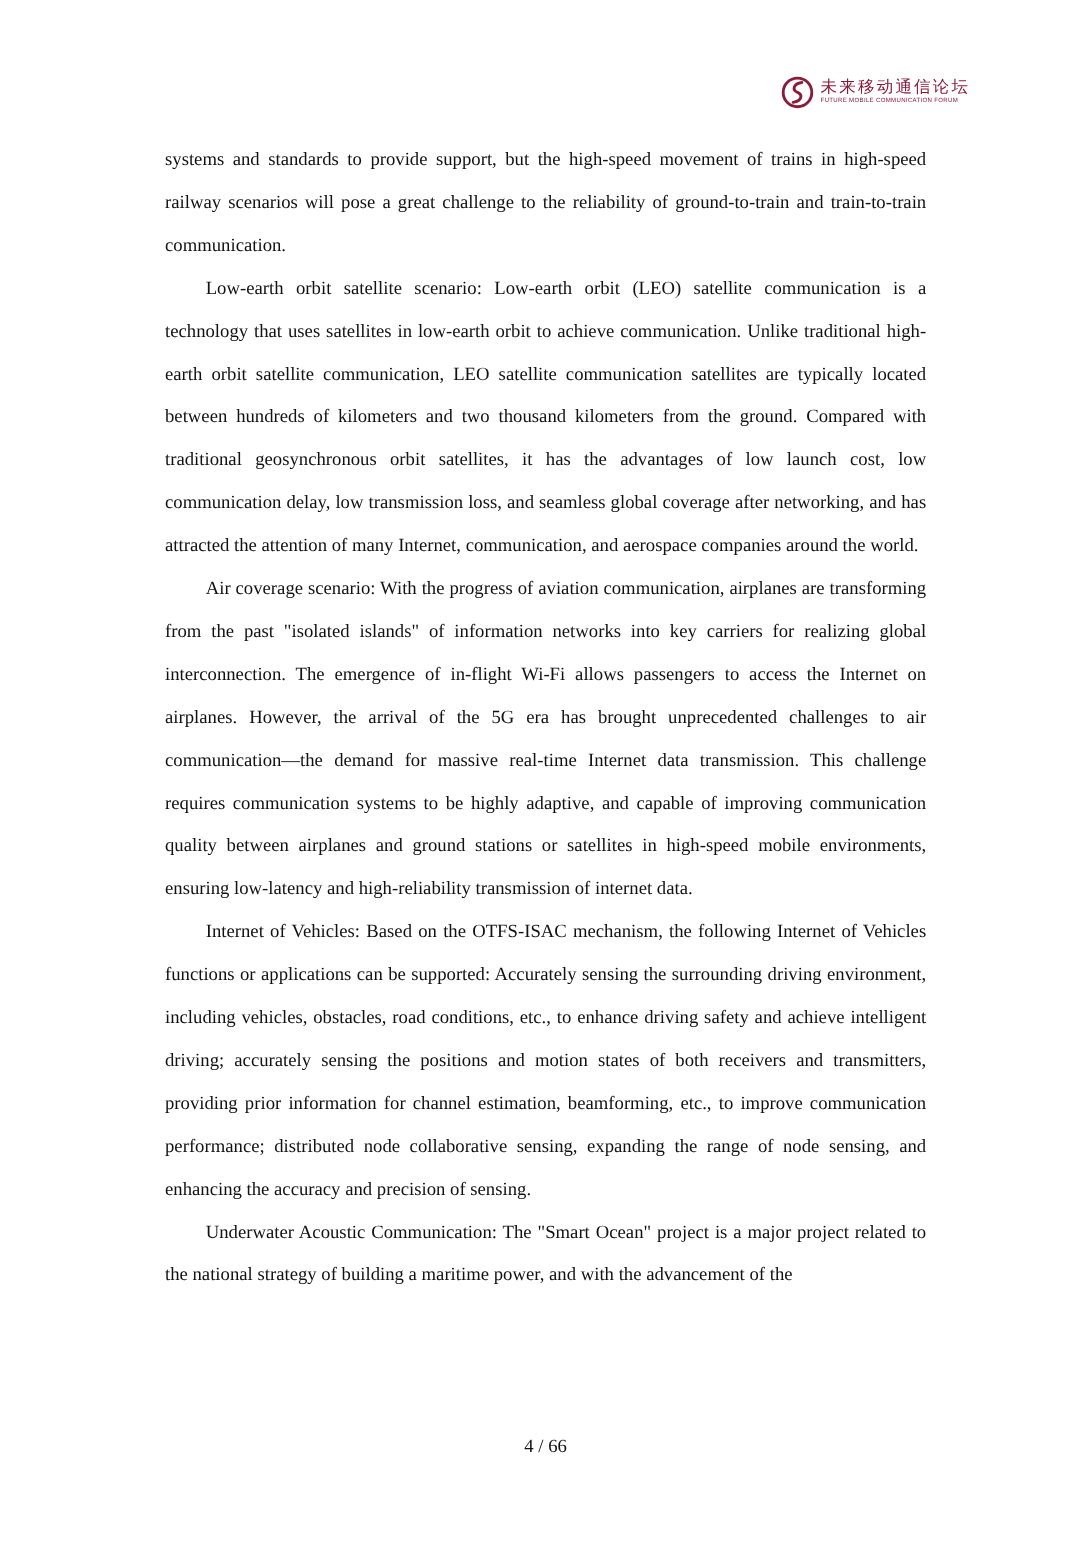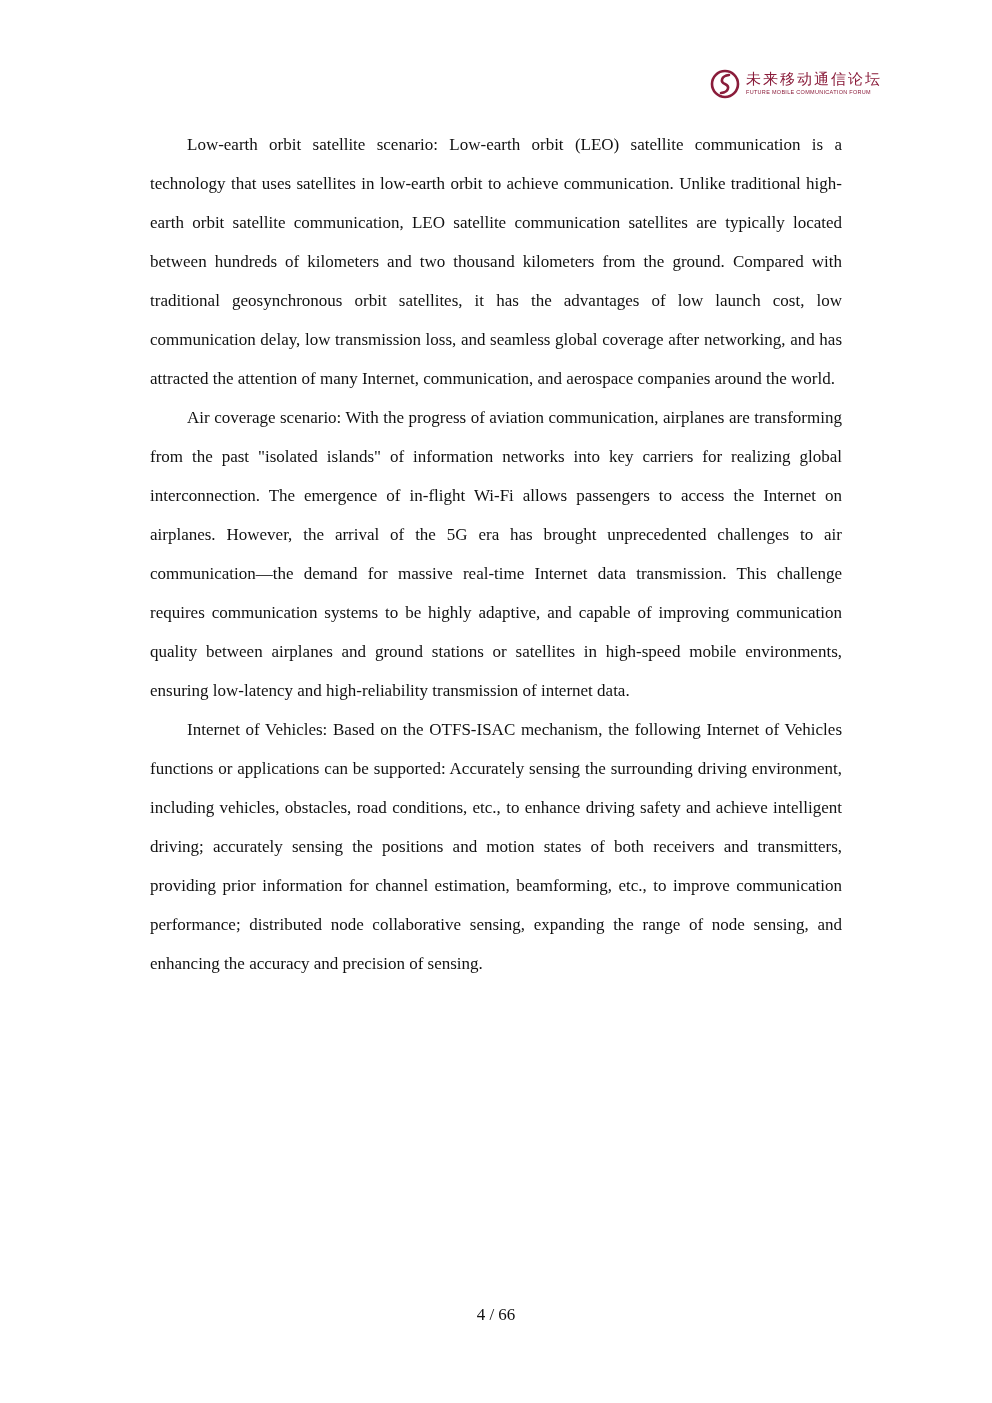--- a/index.html
+++ b/index.html
@@ -85,24 +85,30 @@
     <circle cx="15" cy="15" r="13" fill="none" stroke="#8a1c3a" stroke-width="2.6"></circle>
     <path d="M19 6 C 11 7, 10 13, 15 15 C 20 17, 19 23, 11 24" fill="none" stroke="#8a1c3a" stroke-width="2.6" stroke-linecap="round"></path>
   </svg>
   <div class="logo-text">
     <span class="logo-cn">未来移动通信论坛</span>
     <span class="logo-en">FUTURE MOBILE COMMUNICATION FORUM</span>
   </div>
 </div>
 
 <div class="content">
+  <p class="para noindent">
+    <span class="lead"></span><span>systems and standards to provide support, but the high-speed movement of trains in high-speed railway scenarios will pose a great challenge to the reliability of ground-to-train and train-to-train communication.</span>
+  </p>
   <p class="para">
     <span class="lead">Low-earth orbit satellite scenario:</span><span> Low-earth orbit (LEO) satellite communication is a technology that uses satellites in low-earth orbit to achieve communication. Unlike traditional high-earth orbit satellite communication, LEO satellite communication satellites are typically located between hundreds of kilometers and two thousand kilometers from the ground. Compared with traditional geosynchronous orbit satellites, it has the advantages of low launch cost, low communication delay, low transmission loss, and seamless global coverage after networking, and has attracted the attention of many Internet, communication, and aerospace companies around the world.</span>
   </p>
   <p class="para">
     <span class="lead">Air coverage scenario:</span><span> With the progress of aviation communication, airplanes are transforming from the past "isolated islands" of information networks into key carriers for realizing global interconnection. The emergence of in-flight Wi-Fi allows passengers to access the Internet on airplanes. However, the arrival of the 5G era has brought unprecedented challenges to air communication—the demand for massive real-time Internet data transmission. This challenge requires communication systems to be highly adaptive, and capable of improving communication quality between airplanes and ground stations or satellites in high-speed mobile environments, ensuring low-latency and high-reliability transmission of internet data.</span>
   </p>
   <p class="para">
     <span class="lead">Internet of Vehicles:</span><span> Based on the OTFS-ISAC mechanism, the following Internet of Vehicles functions or applications can be supported: Accurately sensing the surrounding driving environment, including vehicles, obstacles, road conditions, etc., to enhance driving safety and achieve intelligent driving; accurately sensing the positions and motion states of both receivers and transmitters, providing prior information for channel estimation, beamforming, etc., to improve communication performance; distributed node collaborative sensing, expanding the range of node sensing, and enhancing the accuracy and precision of sensing.</span>
   </p>
+  <p class="para">
+    <span class="lead">Underwater Acoustic Communication:</span><span> The "Smart Ocean" project is a major project related to the national strategy of building a maritime power, and with the advancement of the</span>
+  </p>
 </div>
 
 <div class="page-number">4 / 66</div>
 
 </body></html>

